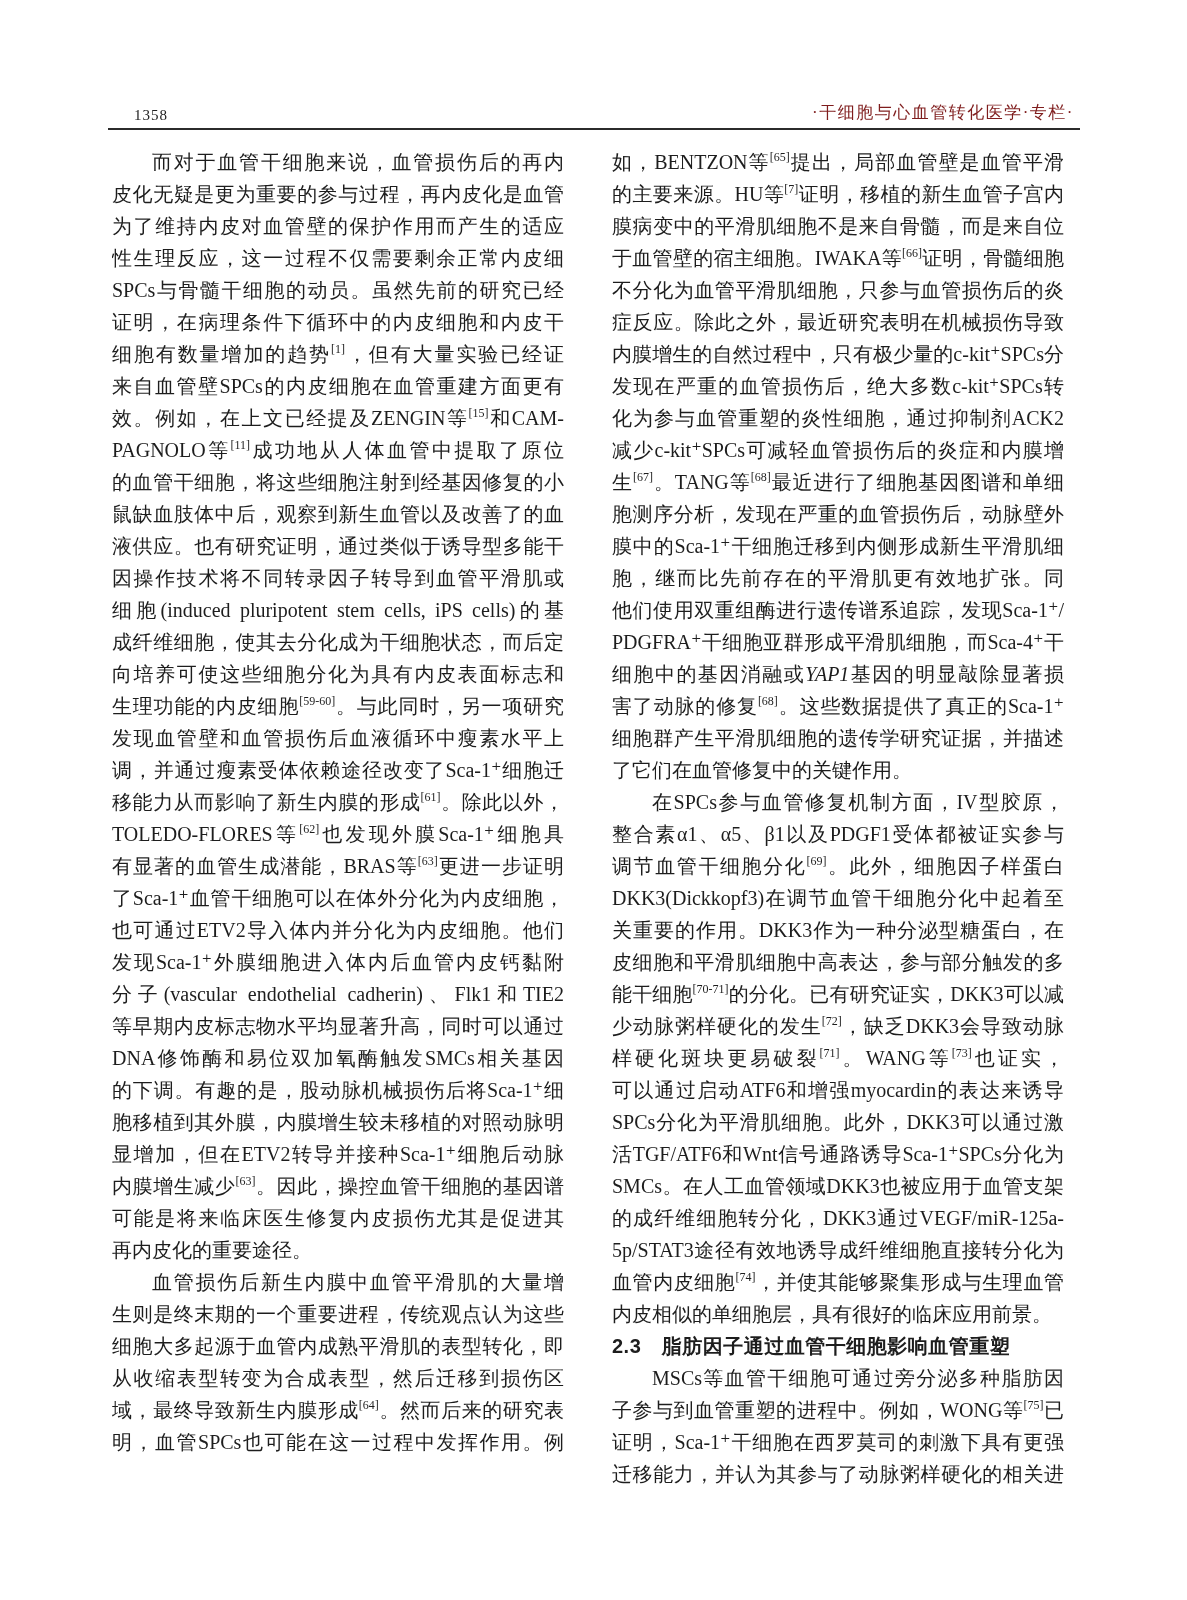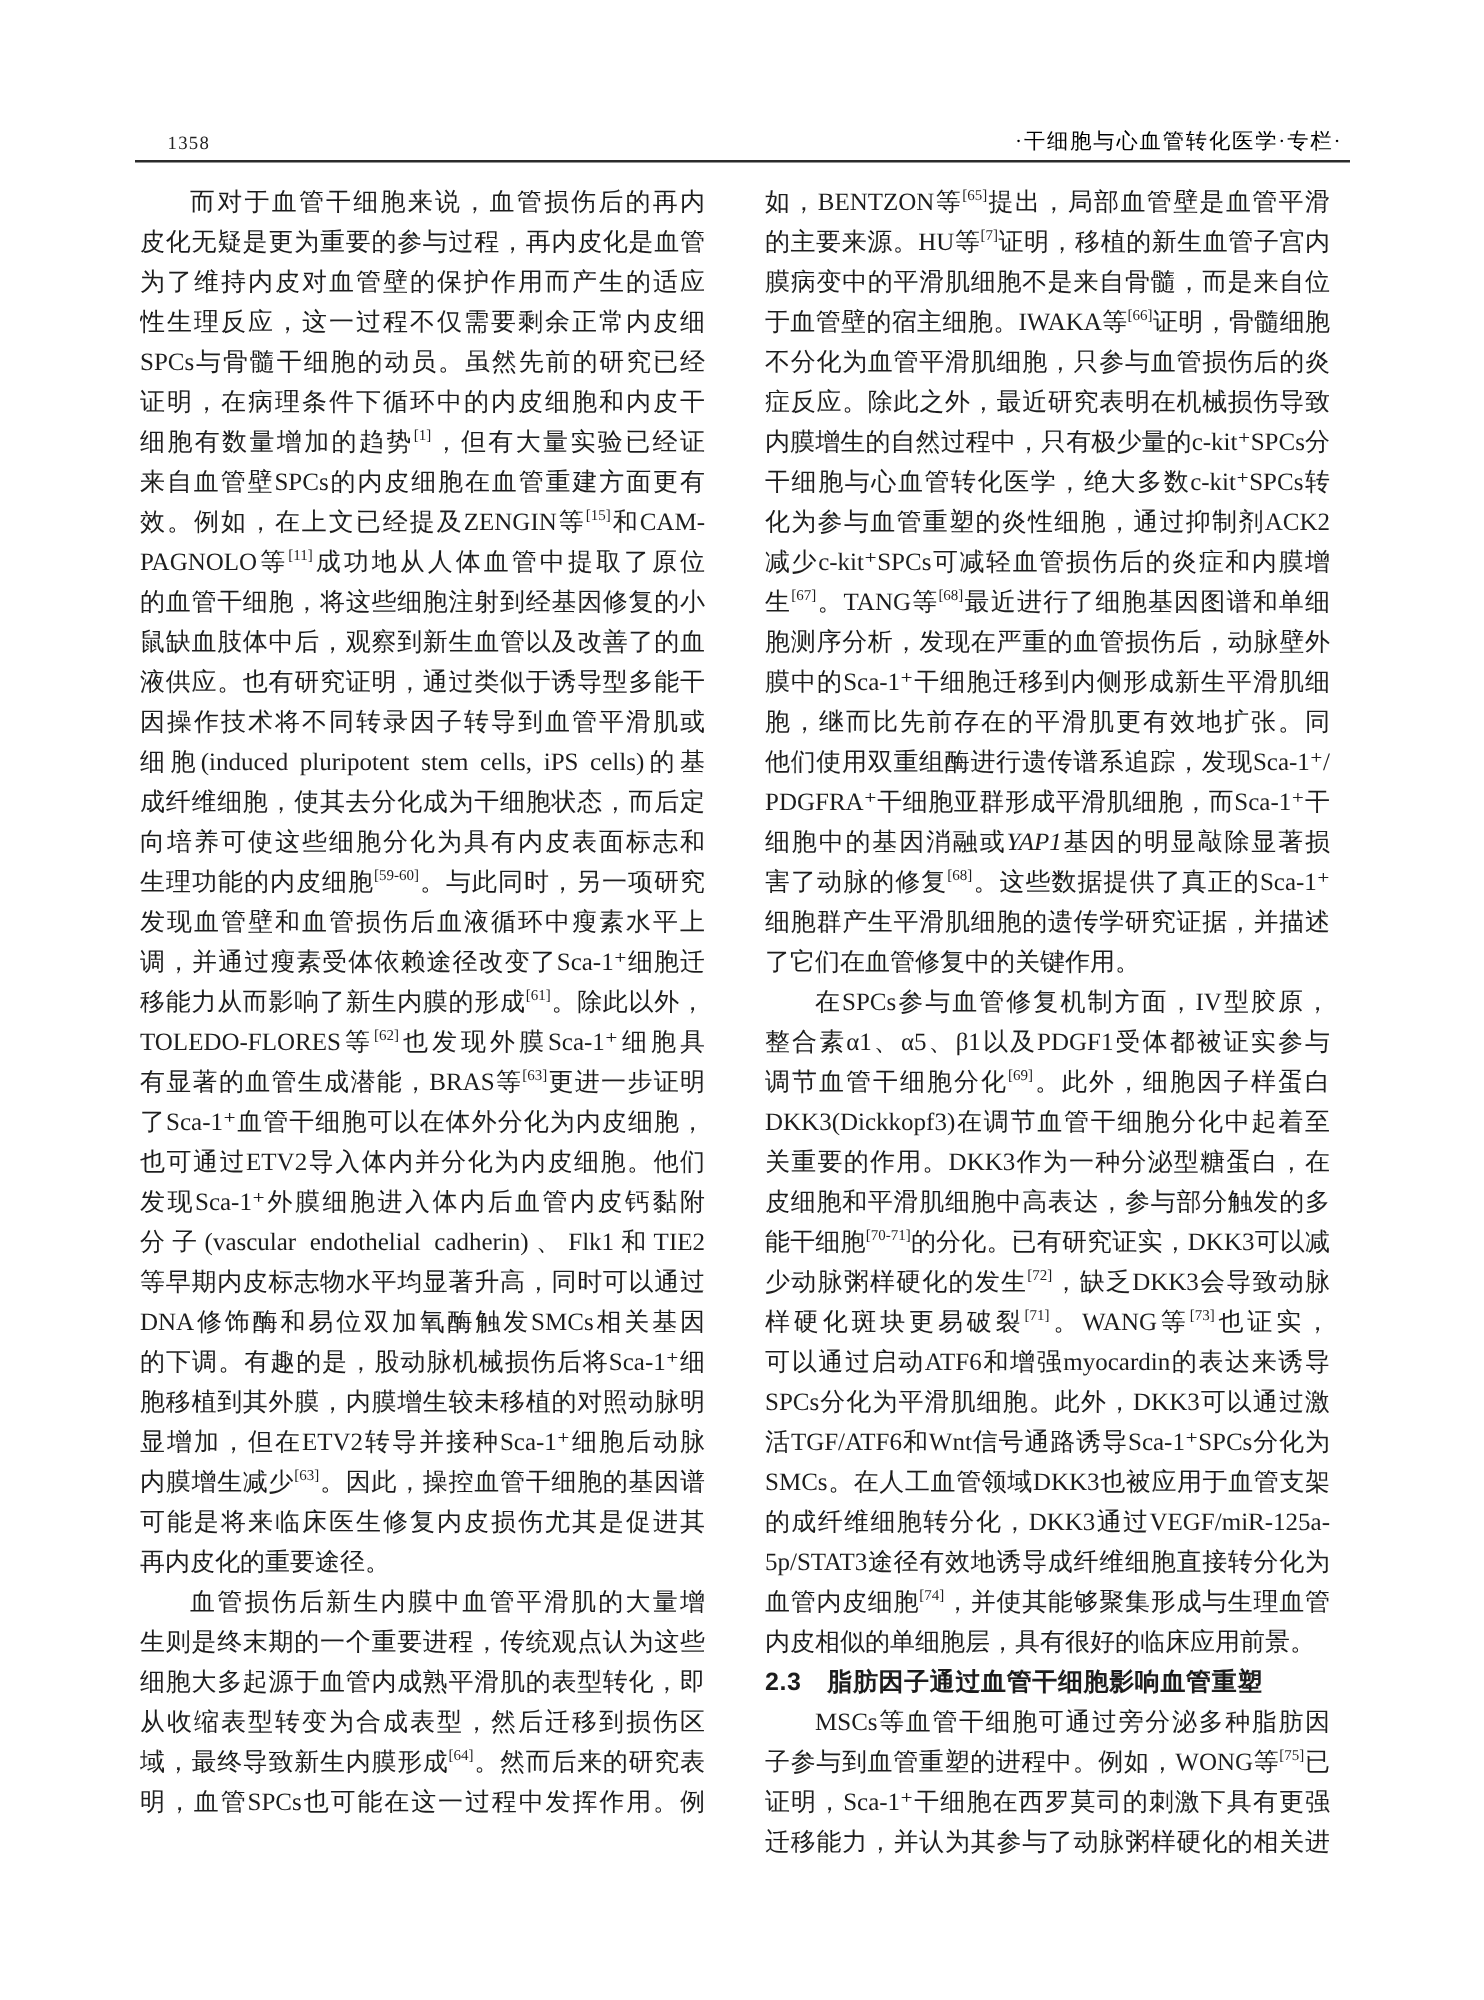--- a/index.html
+++ b/index.html
@@ -25,21 +25,21 @@
   }
   .page-number {
     font-size: 15px;
     letter-spacing: 1px;
     padding-left: 22px;
     color: #222;
   }
   .running-title {
     font-size: 17px;
     letter-spacing: 1.5px;
-    color: #000000;
+    color: #7f1d1d;
     margin-left: 26px;
   }
   .header-rule {
     position: absolute;
     left: 108px; top: 128px;
     width: 972px; height: 2px;
     background: #2b2b2b;
   }
   .page-body {
     position: absolute;
@@ -133,29 +133,29 @@
         <div class="line">明，血管SPCs也可能在这一过程中发挥作用。例</div>
       </div>
     <div class="column">
         <div class="line">如，BENTZON等<sup>[65]</sup>提出，局部血管壁是血管平滑肌</div>
         <div class="line">的主要来源。HU等<sup>[7]</sup>证明，移植的新生血管子宫内</div>
         <div class="line">膜病变中的平滑肌细胞不是来自骨髓，而是来自位</div>
         <div class="line">于血管壁的宿主细胞。IWAKA等<sup>[66]</sup>证明，骨髓细胞</div>
         <div class="line">不分化为血管平滑肌细胞，只参与血管损伤后的炎</div>
         <div class="line">症反应。除此之外，最近研究表明在机械损伤导致</div>
         <div class="line">内膜增生的自然过程中，只有极少量的c-kit⁺SPCs分</div>
-        <div class="line">干细胞与心血管转化医学，绝大多数c-kit⁺SPCs转</div>
+        <div class="line">发现在严重的血管损伤后，绝大多数c-kit⁺SPCs转</div>
         <div class="line">化为参与血管重塑的炎性细胞，通过抑制剂ACK2</div>
         <div class="line">减少c-kit⁺SPCs可减轻血管损伤后的炎症和内膜增</div>
         <div class="line">生<sup>[67]</sup>。TANG等<sup>[68]</sup>最近进行了细胞基因图谱和单细</div>
         <div class="line">胞测序分析，发现在严重的血管损伤后，动脉壁外</div>
         <div class="line">膜中的Sca-1⁺干细胞迁移到内侧形成新生平滑肌细</div>
         <div class="line">胞，继而比先前存在的平滑肌更有效地扩张。同时，</div>
         <div class="line">他们使用双重组酶进行遗传谱系追踪，发现Sca-1⁺/</div>
-        <div class="line">PDGFRA⁺干细胞亚群形成平滑肌细胞，而Sca-1⁺干</div>
+        <div class="line">PDGFRA⁺干细胞亚群形成平滑肌细胞，而Sca-4⁺干</div>
         <div class="line">细胞中的基因消融或<i>YAP1</i>基因的明显敲除显著损</div>
         <div class="line">害了动脉的修复<sup>[68]</sup>。这些数据提供了真正的Sca-1⁺</div>
         <div class="line">细胞群产生平滑肌细胞的遗传学研究证据，并描述</div>
         <div class="line para-end">了它们在血管修复中的关键作用。</div>
         <div class="line indent">在SPCs参与血管修复机制方面，IV型胶原，</div>
         <div class="line">整合素α1、α5、β1以及PDGF1受体都被证实参与</div>
         <div class="line">调节血管干细胞分化<sup>[69]</sup>。此外，细胞因子样蛋白</div>
         <div class="line">DKK3(Dickkopf3)在调节血管干细胞分化中起着至</div>
         <div class="line">关重要的作用。DKK3作为一种分泌型糖蛋白，在内</div>
         <div class="line">皮细胞和平滑肌细胞中高表达，参与部分触发的多</div>

